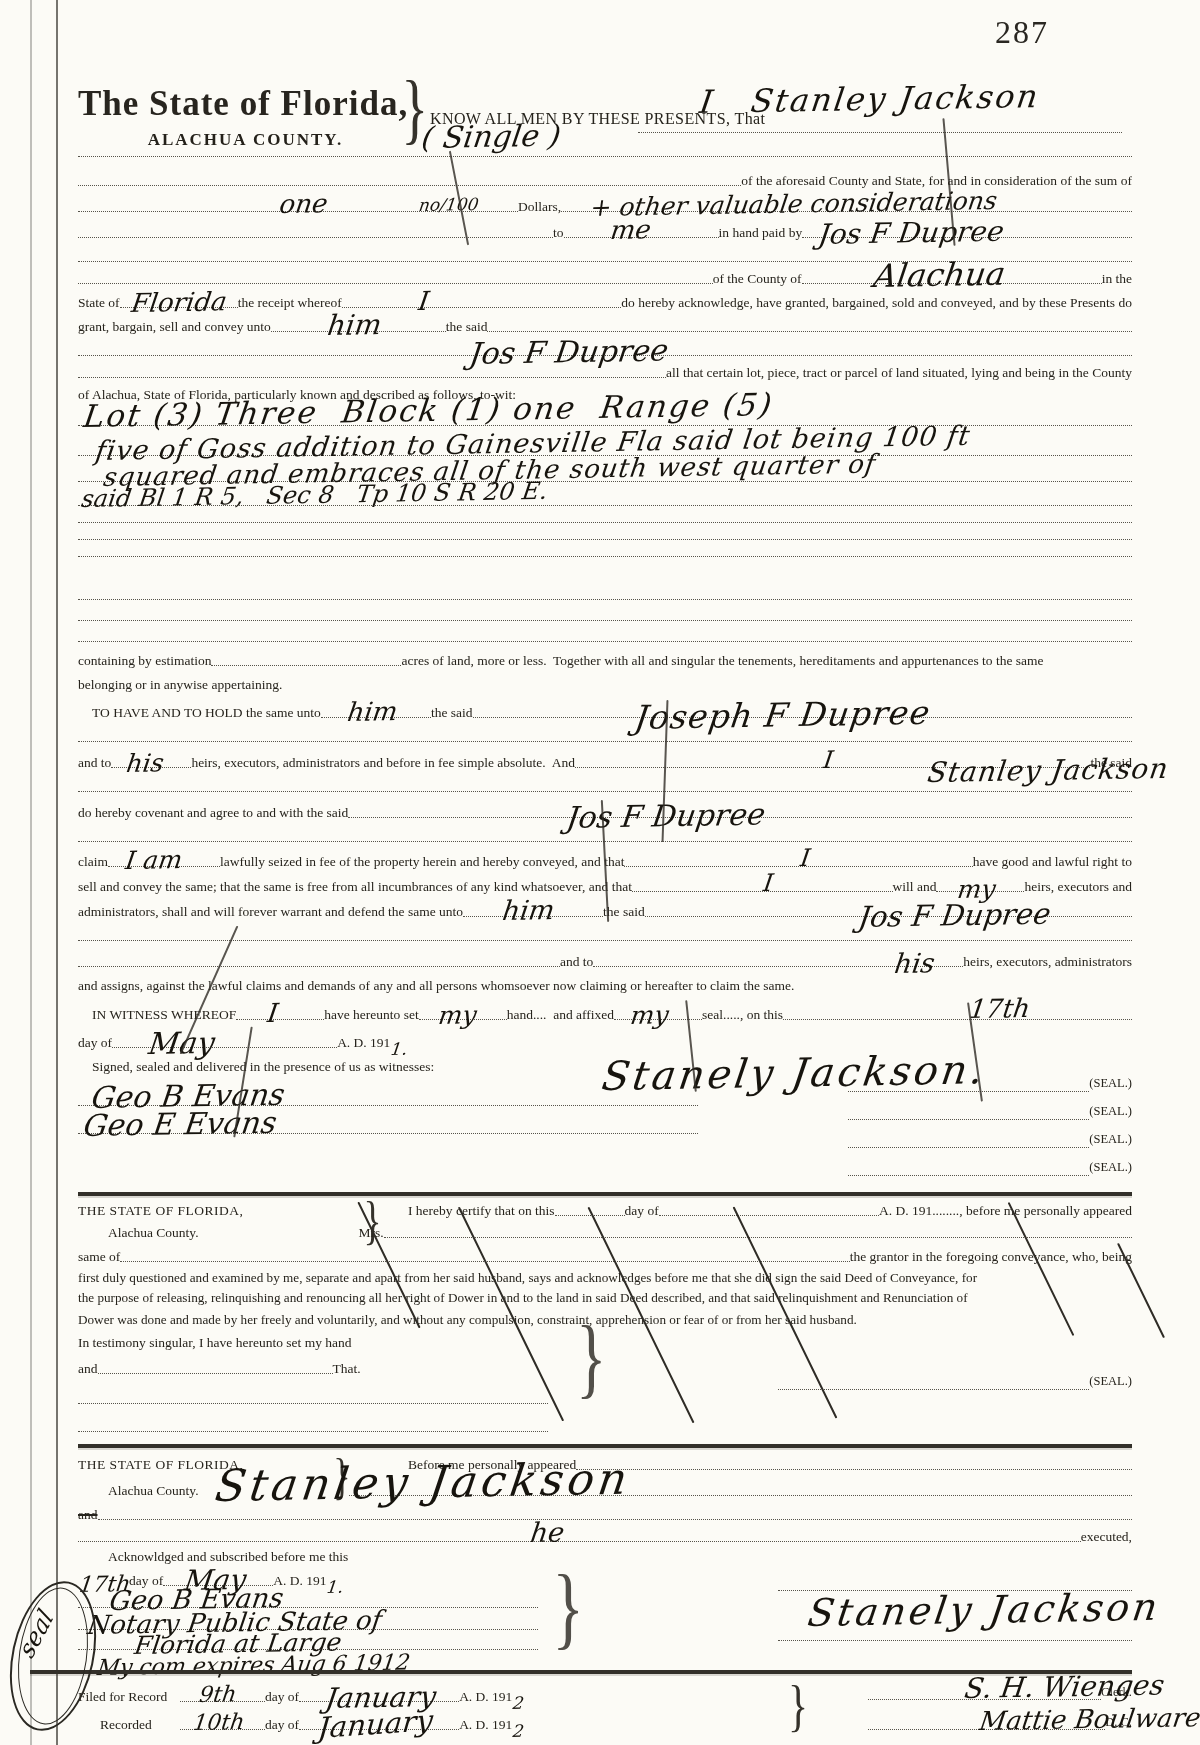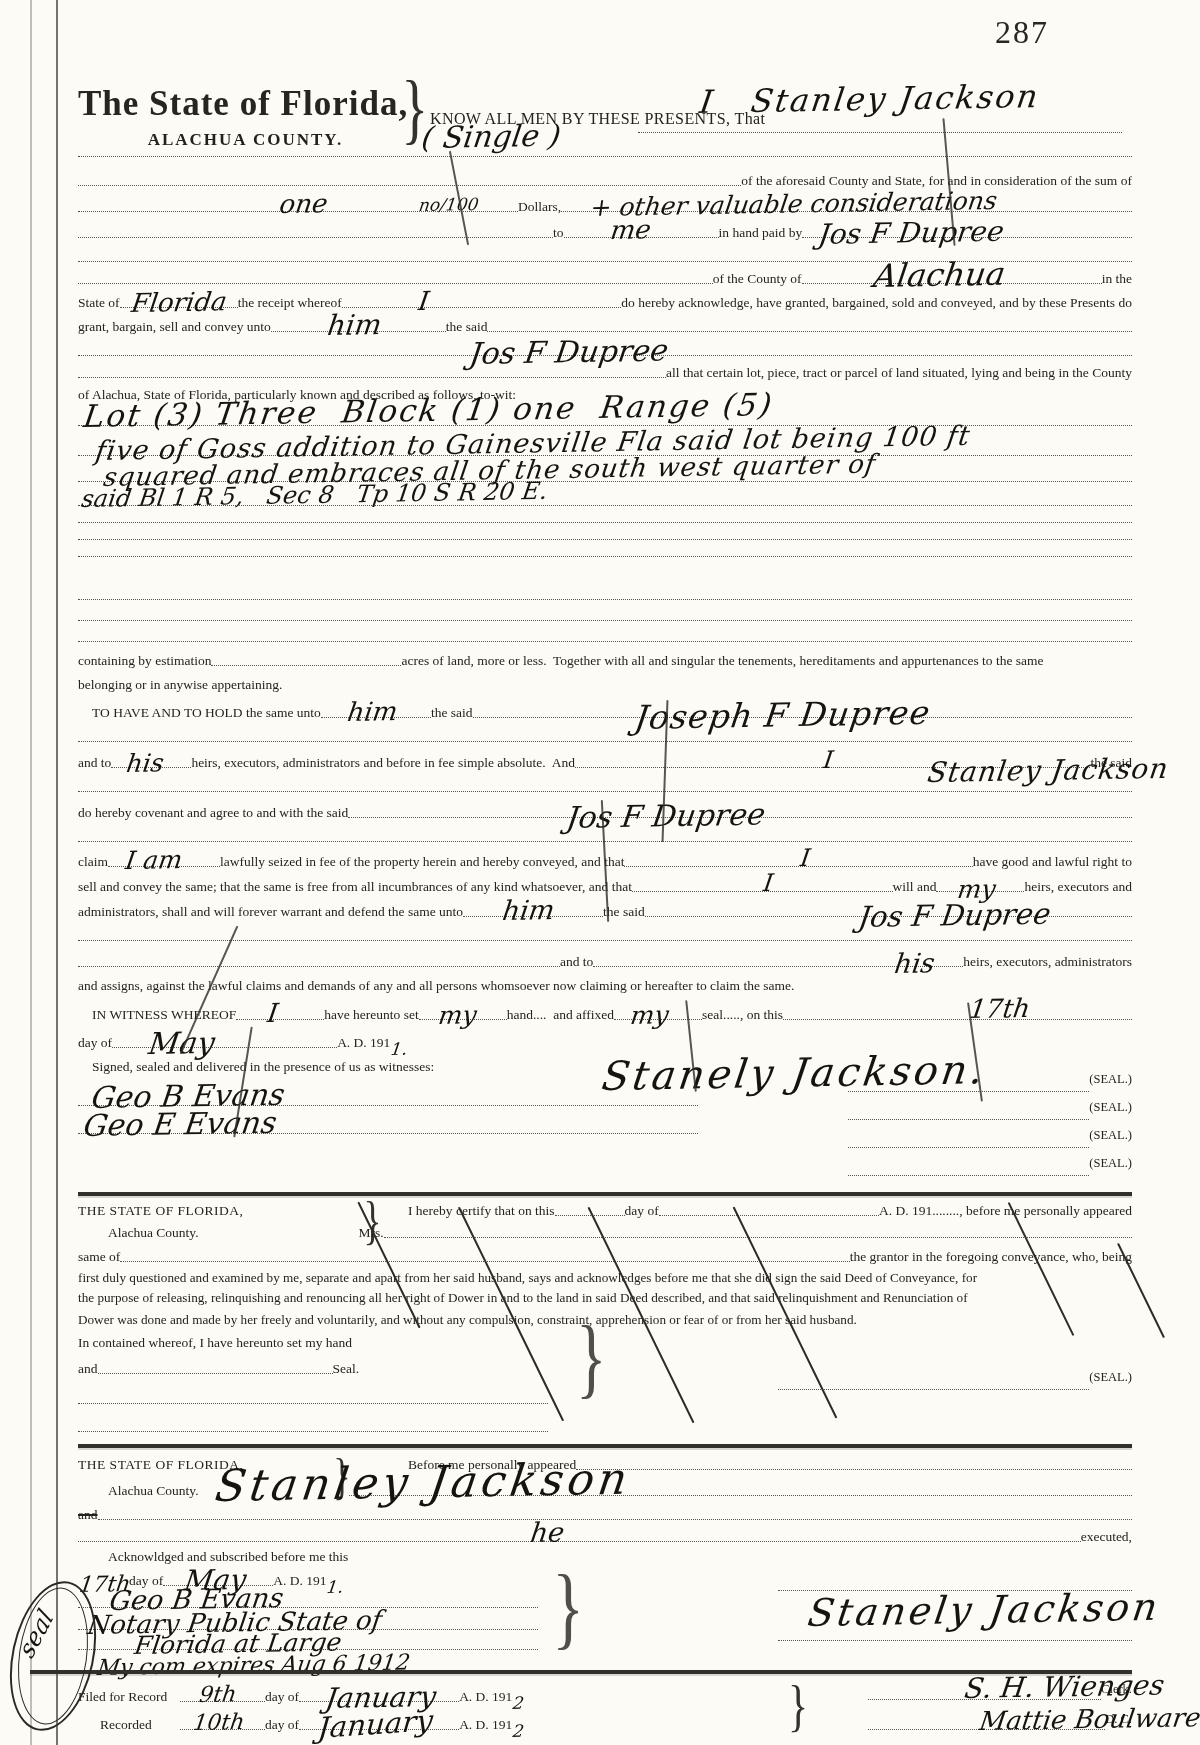--- a/index.html
+++ b/index.html
@@ -17,21 +17,21 @@
 .dotline{position:absolute;border-bottom:1.5px dotted #56534a;height:0}
 .hw{font-family:"DejaVu Serif",serif;font-style:italic;line-height:.9;white-space:pre;color:#17140e;display:inline-block;transform:skewX(-9deg) rotate(-1deg);transform-origin:left bottom}
 .line>.hw{margin-bottom:-3px}
 .df>.hw,.dw>.hw{position:absolute}
 .doc-title{position:absolute;left:0;top:4px;font-size:35px;font-weight:bold;letter-spacing:1px;color:#28251f}
 .doc-county{position:absolute;left:0;top:50px;width:335px;text-align:center;font-size:17px;font-weight:bold;letter-spacing:2px}
 .brace{position:absolute;font-family:"Liberation Serif",serif;font-weight:400;color:#35322b;transform:scaleX(.72);line-height:.9}
 .struck{text-decoration:line-through;text-decoration-thickness:2px}
 .divider{position:absolute;height:3.5px;background:#33302a;box-shadow:0 2px 0 rgba(60,55,45,.18)}
 .stk{position:absolute;width:2px;background:#2f2c26;border-radius:2px}
-.sealrow{position:absolute;display:flex;align-items:flex-start;font-size:12.5px}
+.sealrow{position:absolute;display:flex;align-items:center;font-size:12.5px}
 .seal-ellipse{position:absolute;left:12px;top:1580px;width:82px;height:152px;border:2.5px solid #2b2923;border-radius:50%;transform:rotate(12deg)}
 .seal-ellipse::before{content:"";position:absolute;inset:5px;border:1.5px solid #2b2923;border-radius:50%;transform:rotate(-4deg)}
 .seal-word{position:absolute;left:22px;top:62px;font-size:24px;transform:rotate(-74deg) skewX(-8deg)}
 .wit{width:620px;position:relative;border-bottom:1.5px dotted #56534a}
 </style>
 </head>
 <body>
 
 <div class="page">
   <div class="vrule" style="left:30px;opacity:.45"></div>
@@ -339,26 +339,26 @@
       <div class="line" style="height:20px;font-size:13.2px">
           <span class="t">first duly questioned and examined by me, separate and apart from her said husband, says and acknowledges before me that she did sign the said Deed of Conveyance, for</span>
         </div>
       <div class="line" style="height:20px;font-size:13.2px">
           <span class="t">the purpose of releasing, relinquishing and renouncing all her right of Dower in and to the land in said Deed described, and that said relinquishment and Renunciation of</span>
         </div>
       <div class="line" style="height:22px;font-size:13.2px">
           <span class="t">Dower was done and made by her freely and voluntarily, and without any compulsion, constraint, apprehension or fear of or from her said husband.</span>
         </div>
       <div class="line" style="height:24px">
-          <span class="t">In contained whereof, I have hereunto set my hand</span>
+          <span class="t">In testimony singular, I have hereunto set my hand</span>
         </div>
       <div class="line" style="height:26px">
         <span class="t">and</span>
         <span class="dw" style="width:235px"></span>
-        <span class="t">Seal.</span>
+        <span class="t">That.</span>
       </div>
       <div class="brace" style="left:492px;top:118px;font-size:88px;opacity:.85">}</div>
       <div class="line" style="height:30px">
           <span class="dw" style="width:470px"></span>
         </div>
       <div class="line" style="height:28px">
           <span class="dw" style="width:470px"></span>
         </div>
       <div class="sealrow" style="left:700px;right:0;top:170px;height:26px">
           <span class="df"></span>

